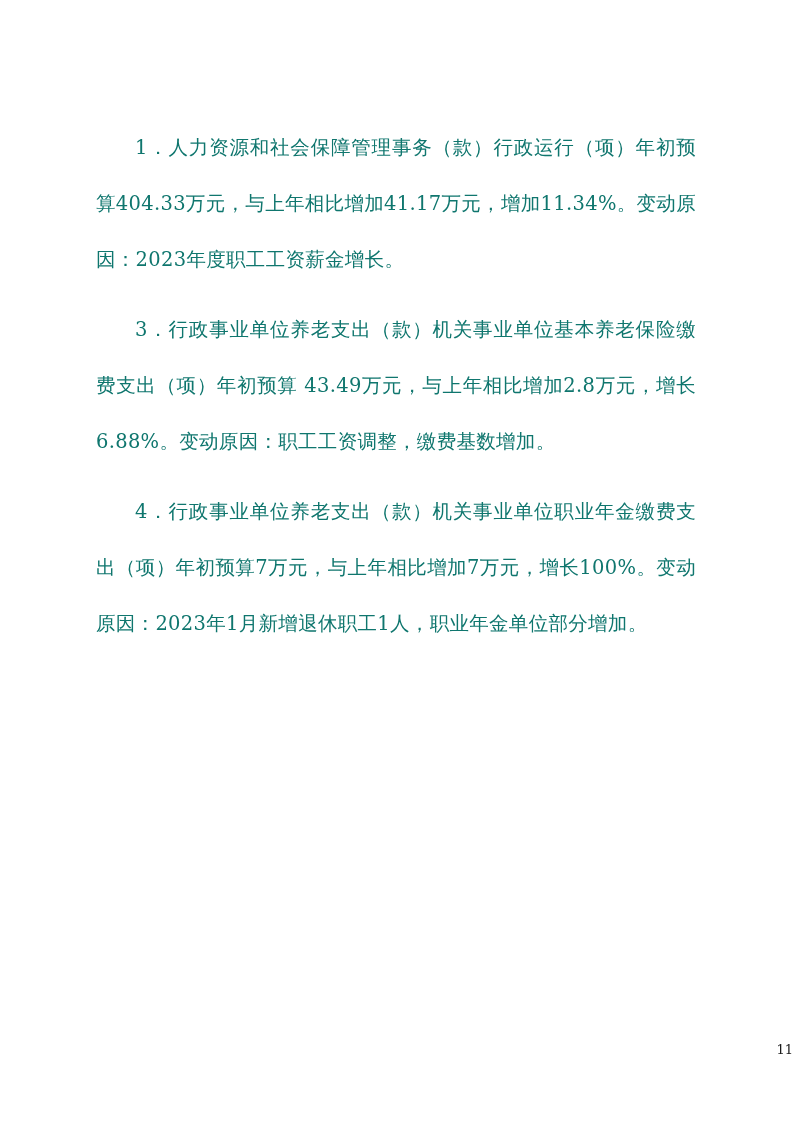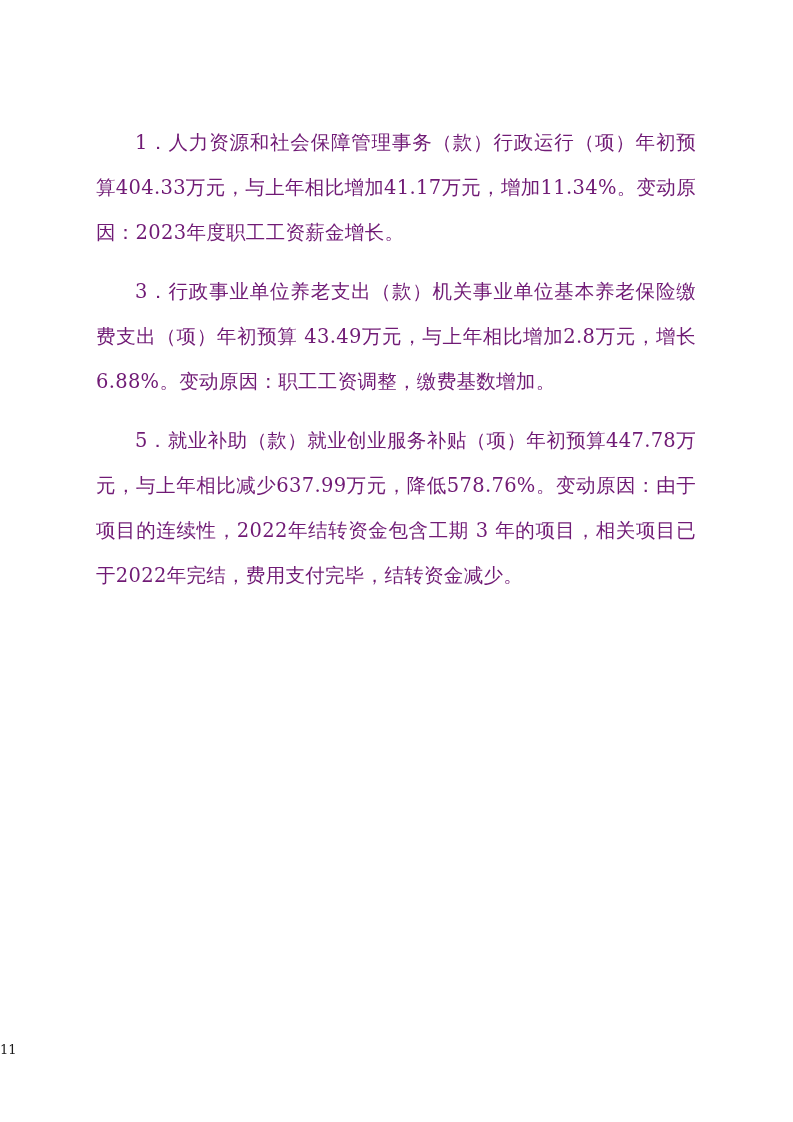--- a/index.html
+++ b/index.html
@@ -18,46 +18,46 @@
   }
   .content {
     position: absolute;
     left: 96px;
     top: 120px;
     width: 600px;
   }
   .para {
     font-family: "DejaVu Serif", "Liberation Serif", serif;
     font-size: 19.5px;
-    line-height: 45px;
-    color: #701a75;
+    line-height: 56px;
+    color: #0f766e;
     text-indent: 2em;
     margin: 0 0 14px 0;
     text-align: justify;
     text-justify: inter-ideograph;
     letter-spacing: 0.3px;
     word-break: break-all;
   }
   .para:last-child {
     margin-bottom: 0;
   }
   .page-number {
     position: absolute;
     left: 0;
     right: 0;
     top: 1042px;
-    text-align: left;
+    text-align: right;
     font-family: "DejaVu Serif", "Liberation Serif", serif;
     font-size: 13px;
     color: #1b1b1b;
   }
 </style>
 </head>
 <body>
 
 <div class="page">
   <div class="content">
     <p class="para">1．人力资源和社会保障管理事务（款）行政运行（项）年初预算404.33万元，与上年相比增加41.17万元，增加11.34%。变动原因：2023年度职工工资薪金增长。</p>
     <p class="para">3．行政事业单位养老支出（款）机关事业单位基本养老保险缴费支出（项）年初预算 43.49万元，与上年相比增加2.8万元，增长6.88%。变动原因：职工工资调整，缴费基数增加。</p>
-    <p class="para">5．就业补助（款）就业创业服务补贴（项）年初预算447.78万元，与上年相比减少637.99万元，降低578.76%。变动原因：由于项目的连续性，2022年结转资金包含工期 3 年的项目，相关项目已于2022年完结，费用支付完毕，结转资金减少。</p>
+    <p class="para">4．行政事业单位养老支出（款）机关事业单位职业年金缴费支出（项）年初预算7万元，与上年相比增加7万元，增长100%。变动原因：2023年1月新增退休职工1人，职业年金单位部分增加。</p>
   </div>
   <div class="page-number">11</div>
 </div>
 
 </body></html>

